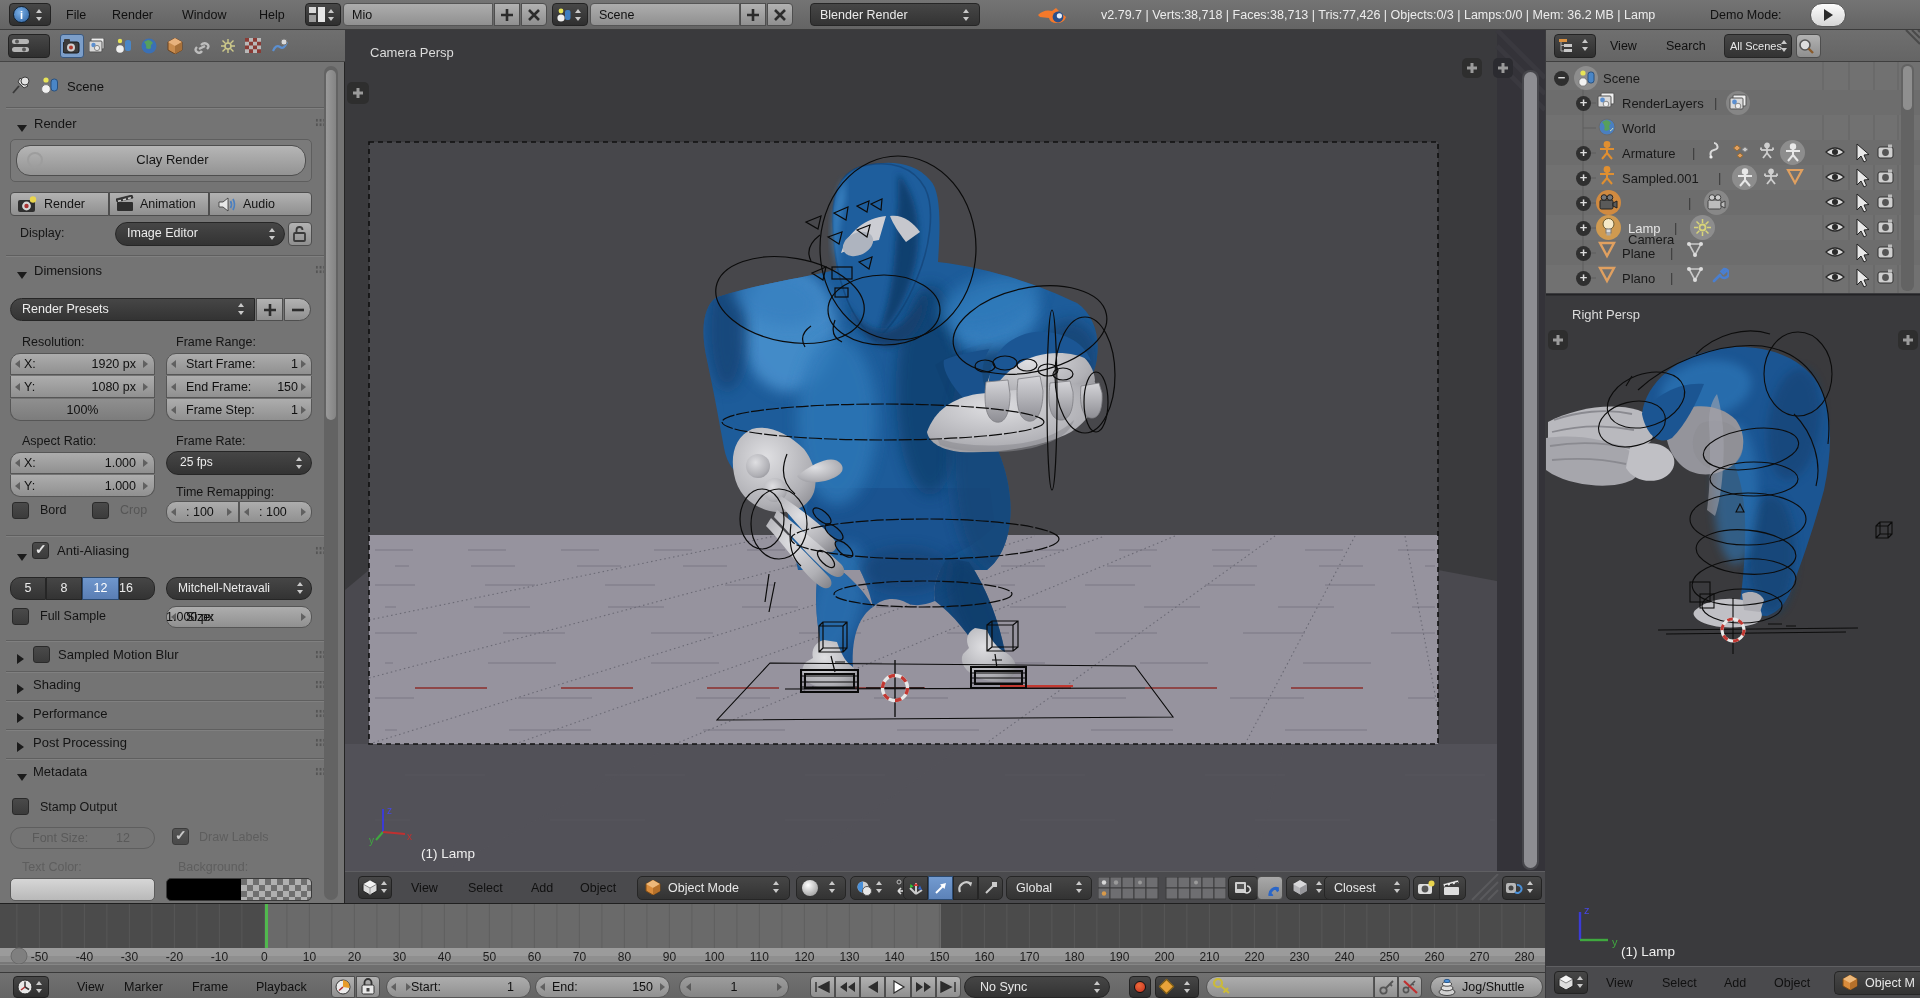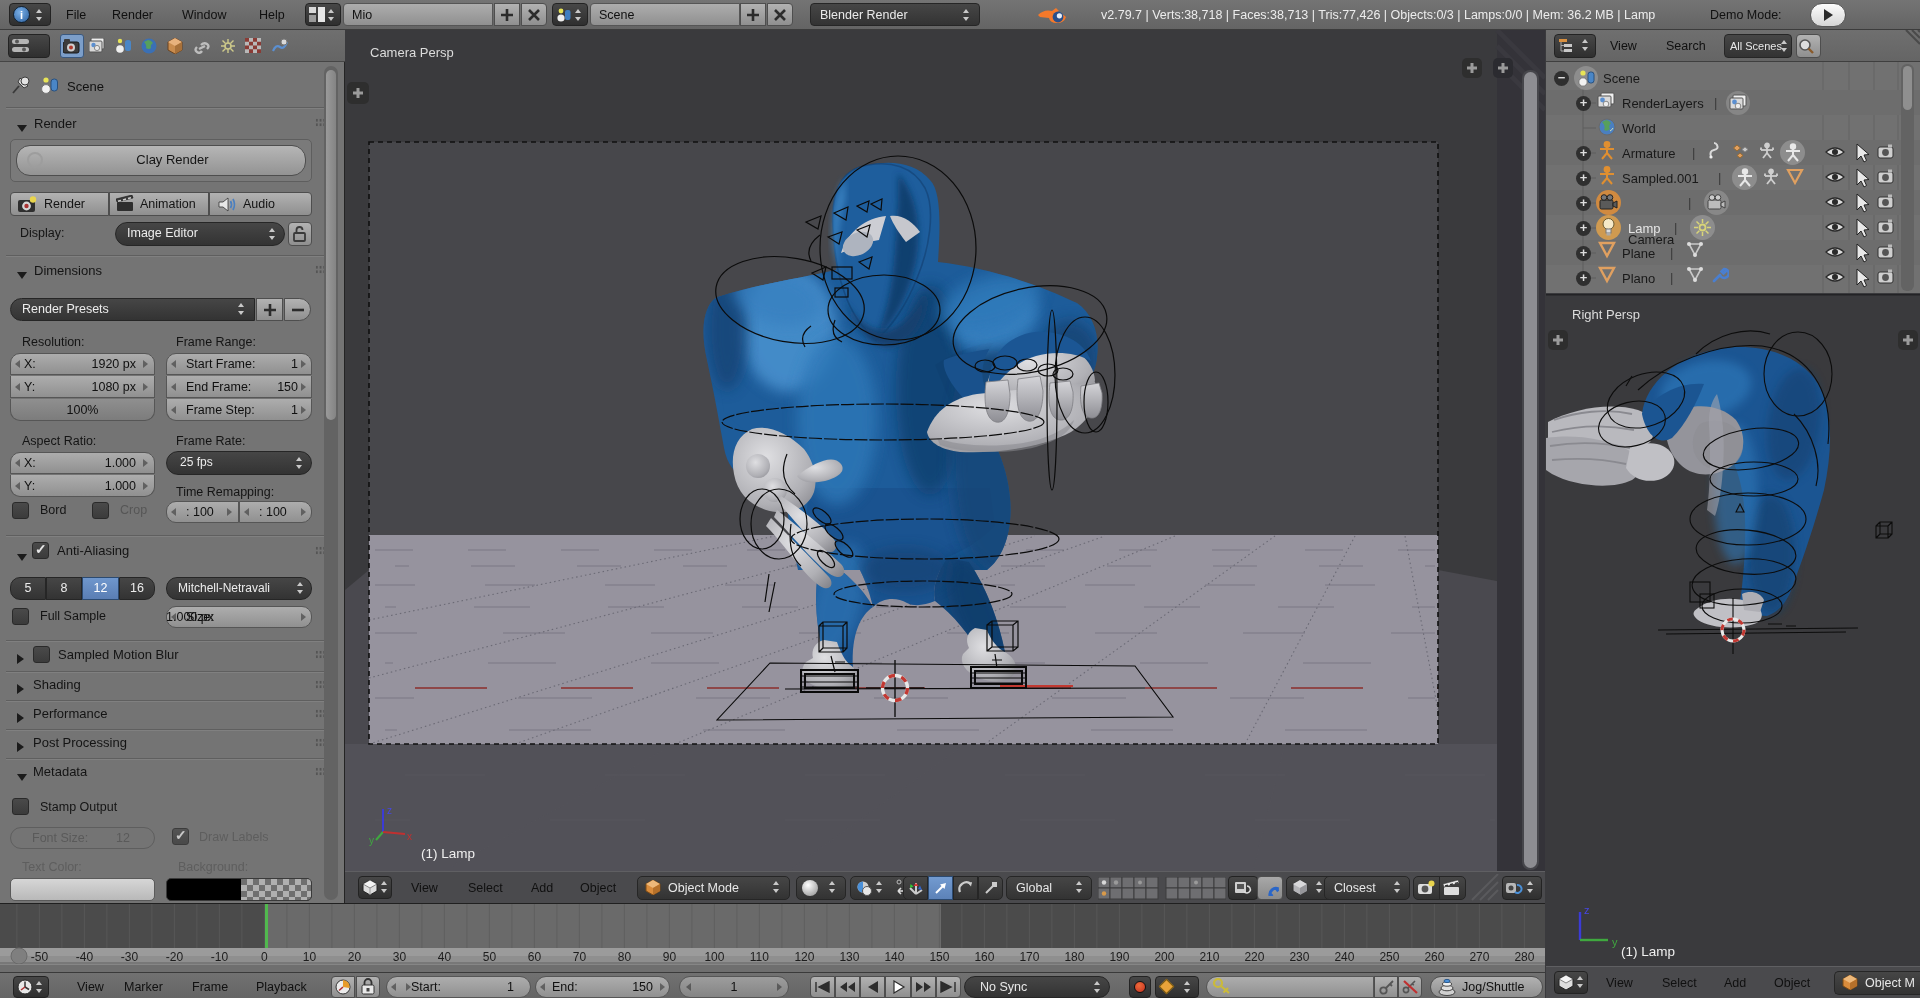--- a/index.html
+++ b/index.html
@@ -286,21 +286,21 @@
   <div class="chk on" style="left:32px;top:512px;"></div>
   <div class="phdr" style="left:57px;top:513px;font-size:13px;">Anti-Aliasing</div>
   <div class="dots" style="top:516px;"></div>
   <div class="abs fld-dk" style="left:10px;top:547px;width:36px;height:23px;border-radius:10px 0 0 10px;"></div>
   <div class="abs fld-dk" style="left:46px;top:547px;width:36px;height:23px;border-radius:0;"></div>
   <div class="abs" style="left:82px;top:547px;width:37px;height:23px;background:linear-gradient(#6f97cd,#5a7eb4);border:1px solid #2c4a70;color:#fff;"></div>
   <div class="abs fld-dk" style="left:119px;top:547px;width:36px;height:23px;border-radius:0 10px 10px 0;"></div>
   <div class="abs" style="left:10px;top:551px;width:36px;text-align:center;font-size:12.5px;color:#ececec;">5</div>
   <div class="abs" style="left:46px;top:551px;width:36px;text-align:center;font-size:12.5px;color:#ececec;">8</div>
   <div class="abs" style="left:82px;top:551px;width:37px;text-align:center;font-size:12.5px;color:#fff;">12</div>
-  <div class="abs" style="left:119px;top:551px;width:36px;text-align:center;font-size:12.5px;color:#ececec;">16</div>
+  <div class="abs" style="left:119px;top:551px;width:36px;text-align:left;font-size:12.5px;color:#ececec;">16</div>
   <div class="abs fld-dk" style="left:166px;top:547px;width:146px;height:23px;border-radius:11px;"></div>
   <div class="abs" style="left:178px;top:551px;font-size:12px;color:#ececec;">Mitchell-Netravali</div>
   <div class="updn" style="right:auto;left:297px;top:558px;"></div>
   <div class="chk" style="left:12px;top:578px;"></div>
   <div class="phdr" style="left:40px;top:579px;">Full Sample</div>
   <div class="abs fld" style="left:166px;top:576px;width:146px;height:22px;border-radius:10px;"></div>
   <div class="abs" style="left:186px;top:580px;font-size:12.5px;color:#101010;">Size:</div>
   <div class="abs" style="left:166px;top:580px;width:132px;text-align:left;font-size:12.5px;color:#101010;">1.000 px</div>
   <div class="arrL" style="top:587px;left:171px;"></div>
       <div class="arrR" style="top:587px;right:38px;"></div>

